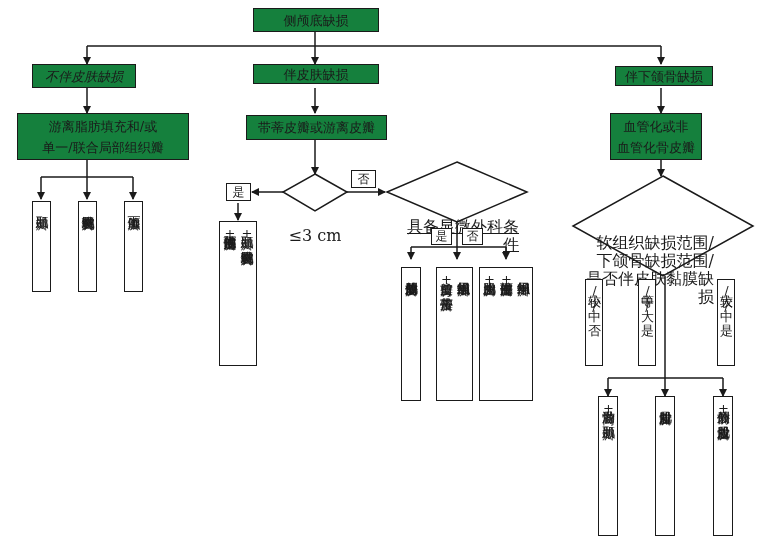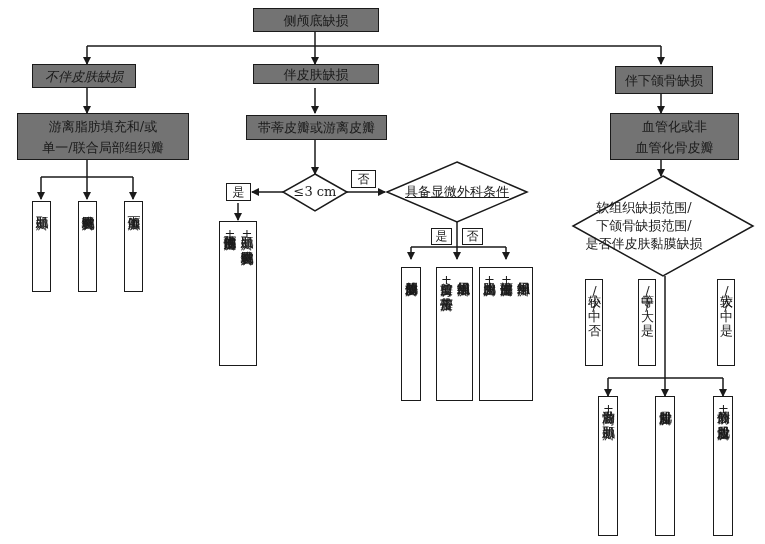--- a/index.html
+++ b/index.html
@@ -1,29 +1,29 @@
 <!DOCTYPE html>
 <html><head>
 <meta charset="utf-8">
 <style>
   html, body { margin:0; padding:0; background:#ffffff; }
   body { width:765px; height:544px; position:relative; overflow:hidden;
          font-family:"DejaVu Serif", serif; color:#1a1a1a; }
   svg.wires { position:absolute; left:0; top:0; width:765px; height:544px; }
-  .box { position:absolute; box-sizing:border-box; border:1.6px solid #1a1a1a; background:#737373;
+  .box { position:absolute; box-sizing:border-box; border:1.6px solid #1a1a1a; background:#15803d;
          display:flex; align-items:center; justify-content:center; text-align:center;
          font-size:13px; line-height:21px; white-space:pre-line; }
   .vbox { position:absolute; box-sizing:border-box; border:1.6px solid #1a1a1a; background:#fff;
           display:flex; flex-direction:row-reverse; justify-content:center; align-items:flex-start;
           padding-top:4px; gap:1px; font-size:13px; }
   .vcol { writing-mode:vertical-rl; text-orientation:upright; line-height:16px; letter-spacing:0px; }
   .label { position:absolute; box-sizing:border-box; border:1.4px solid #1a1a1a; background:#fff;
            font-size:12px; display:flex; align-items:center; justify-content:center; }
-  .dtext { position:absolute; display:flex; align-items:center; justify-content:center; text-align:center;
-           font-size:13px; line-height:18px; white-space:pre-line; }
+  .dtext { position:absolute; display:flex; align-items:center; justify-content:center; text-align:right;
+           font-size:16px; line-height:18px; white-space:pre-line;margin-top:44px; }
 </style>
 </head>
 <body>
 
 <svg class="wires" viewBox="0 0 765 544">
   <defs>
     <marker id="ah" markerWidth="8" markerHeight="8" refX="7" refY="4" orient="auto" markerUnits="userSpaceOnUse">
       <path d="M0,0 L8,4 L0,8 z" fill="#1a1a1a"></path>
     </marker>
   </defs>
@@ -100,22 +100,22 @@
 <div class="vbox" style="left:436px;top:267px;width:37px;height:134px;">
   <span class="vcol">或局部组织瓣</span>
   <span class="vcol">前臂皮瓣+带蒂皮瓣</span>
 </div>
 <div class="vbox" style="left:479px;top:267px;width:54px;height:134px;">
   <span class="vcol">局部组织瓣</span>
   <span class="vcol">面部推进皮瓣+</span>
   <span class="vcol">胸大肌皮瓣+</span>
 </div>
 
-<div class="box" style="left:615px;top:66px;width:98px;height:28px;">伴下颌骨缺损</div>
-<div class="box" style="left:610px;top:113px;width:129px;height:47px;">血管化或非
+<div class="box" style="left:615px;top:66px;width:98px;height:20px;">伴下颌骨缺损</div>
+<div class="box" style="left:610px;top:113px;width:92px;height:47px;">血管化或非
 血管化骨皮瓣</div>
 <div class="dtext" style="left:574px;top:199px;width:140px;height:54px;">软组织缺损范围/
 下颌骨缺损范围/
 是否伴皮肤黏膜缺损</div>
 <div class="vbox" style="left:585px;top:279px;width:18px;height:87px;">
     <span class="vcol">较小/中/否</span>
   </div>
 <div class="vbox" style="left:638px;top:279px;width:18px;height:87px;">
     <span class="vcol">中等/大/是</span>
   </div>

